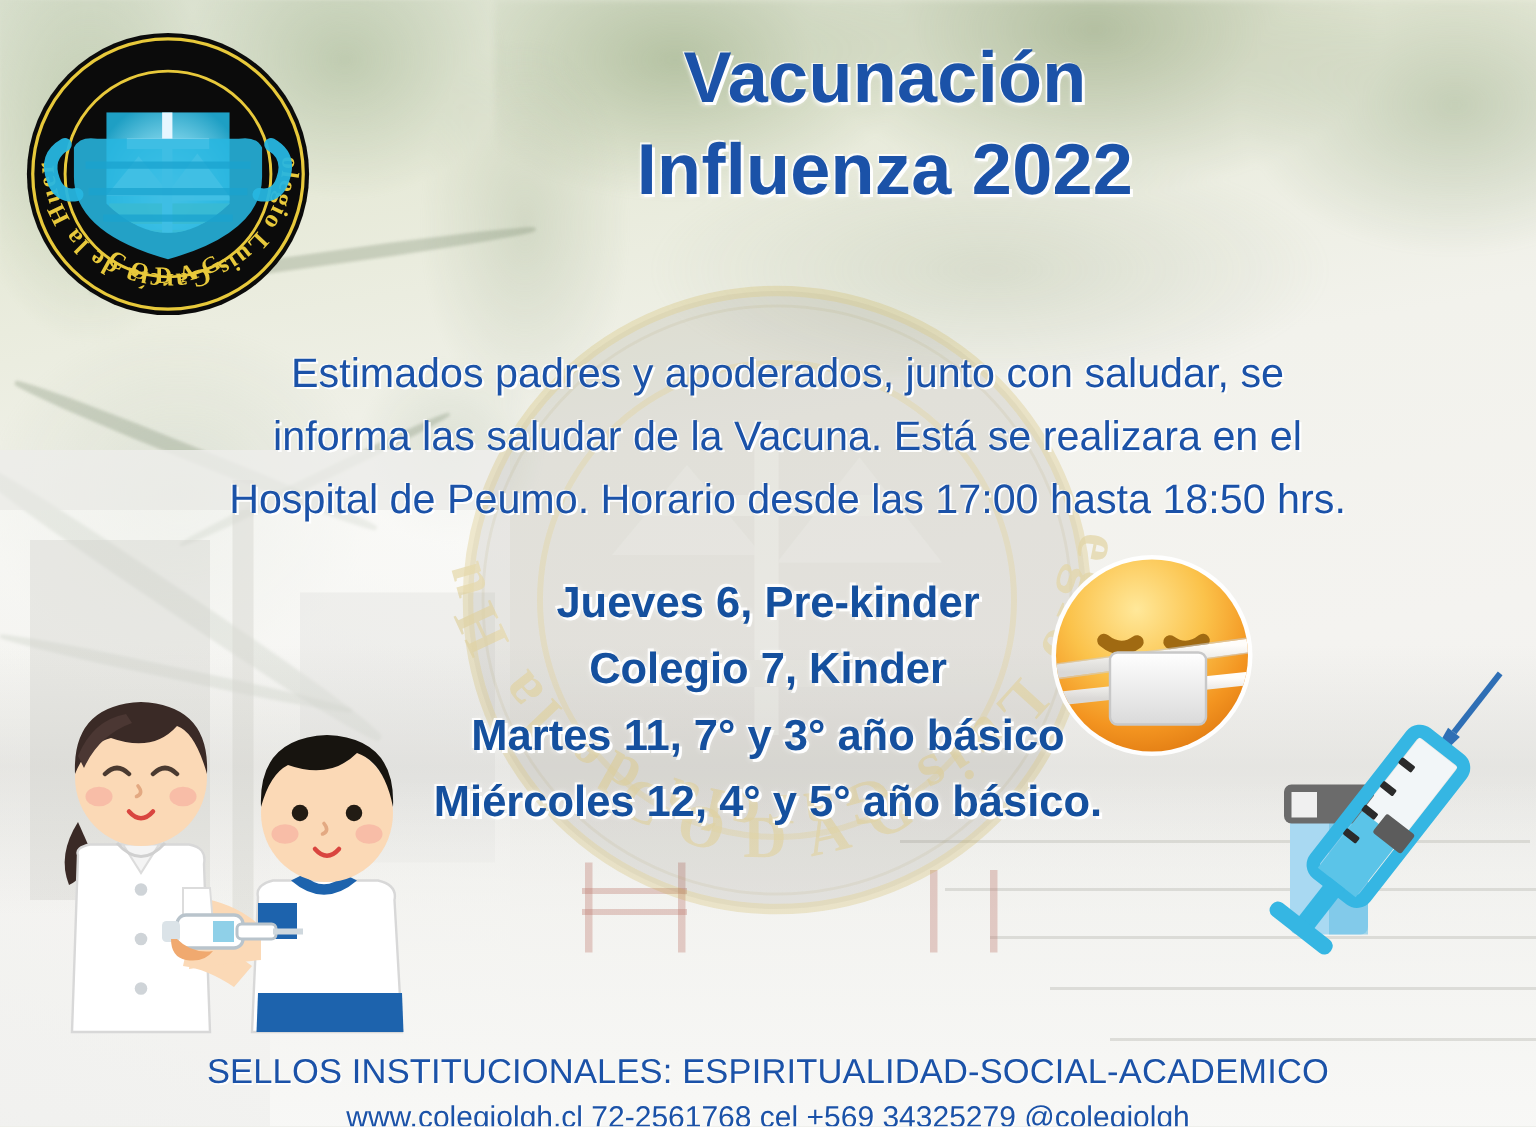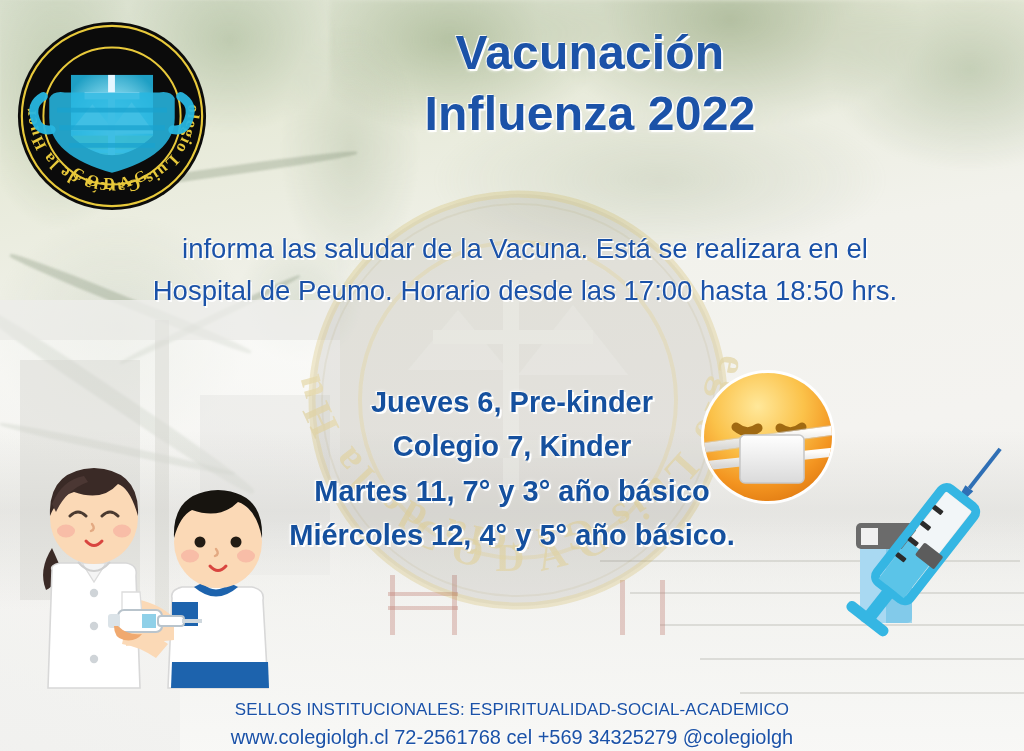--- a/index.html
+++ b/index.html
@@ -96,21 +96,21 @@
                 0 0 4px rgba(255,255,255,.9);
   }
   .schedule span{display:block;}
 
   .footer{
     position:absolute;left:0;top:698px;width:1024px;
     text-align:center;color:#1b52a8;
     font-size:19px;line-height:1.45;font-weight:400;
     text-shadow:1px 1px 0 rgba(255,255,255,.9);
   }
-  .footer .f1{font-size:17px;letter-spacing:.1px;}
+  .footer .f1{font-size:23px;letter-spacing:.1px;}
   .footer .f2{font-size:20px;}
   .footer span{display:block;}
 
   
   .emoji{position:absolute;left:697px;top:366px;width:142px;height:142px;}
 
   
   .syringe{position:absolute;left:820px;top:415px;width:210px;height:250px;}
 
   
@@ -232,20 +232,21 @@
       </g>
     </g>
   </svg>
 
   <div class="title">
     <span class="l1">Vacunación</span>
     <span class="l2">Influenza 2022</span>
   </div>
 
   <div class="body-text">
+    <span>Estimados padres y apoderados, junto con saludar, se</span>
     <span>informa las saludar de la Vacuna. Está se realizara en el</span>
     <span>Hospital de Peumo. Horario desde las 17:00 hasta 18:50 hrs.</span>
   </div>
 
   <div class="schedule">
     <span>Jueves 6, Pre-kinder</span>
     <span>Colegio 7, Kinder</span>
     <span>Martes 11, 7° y 3° año básico</span>
     <span>Miércoles 12, 4° y 5° año básico.</span>
   </div>

